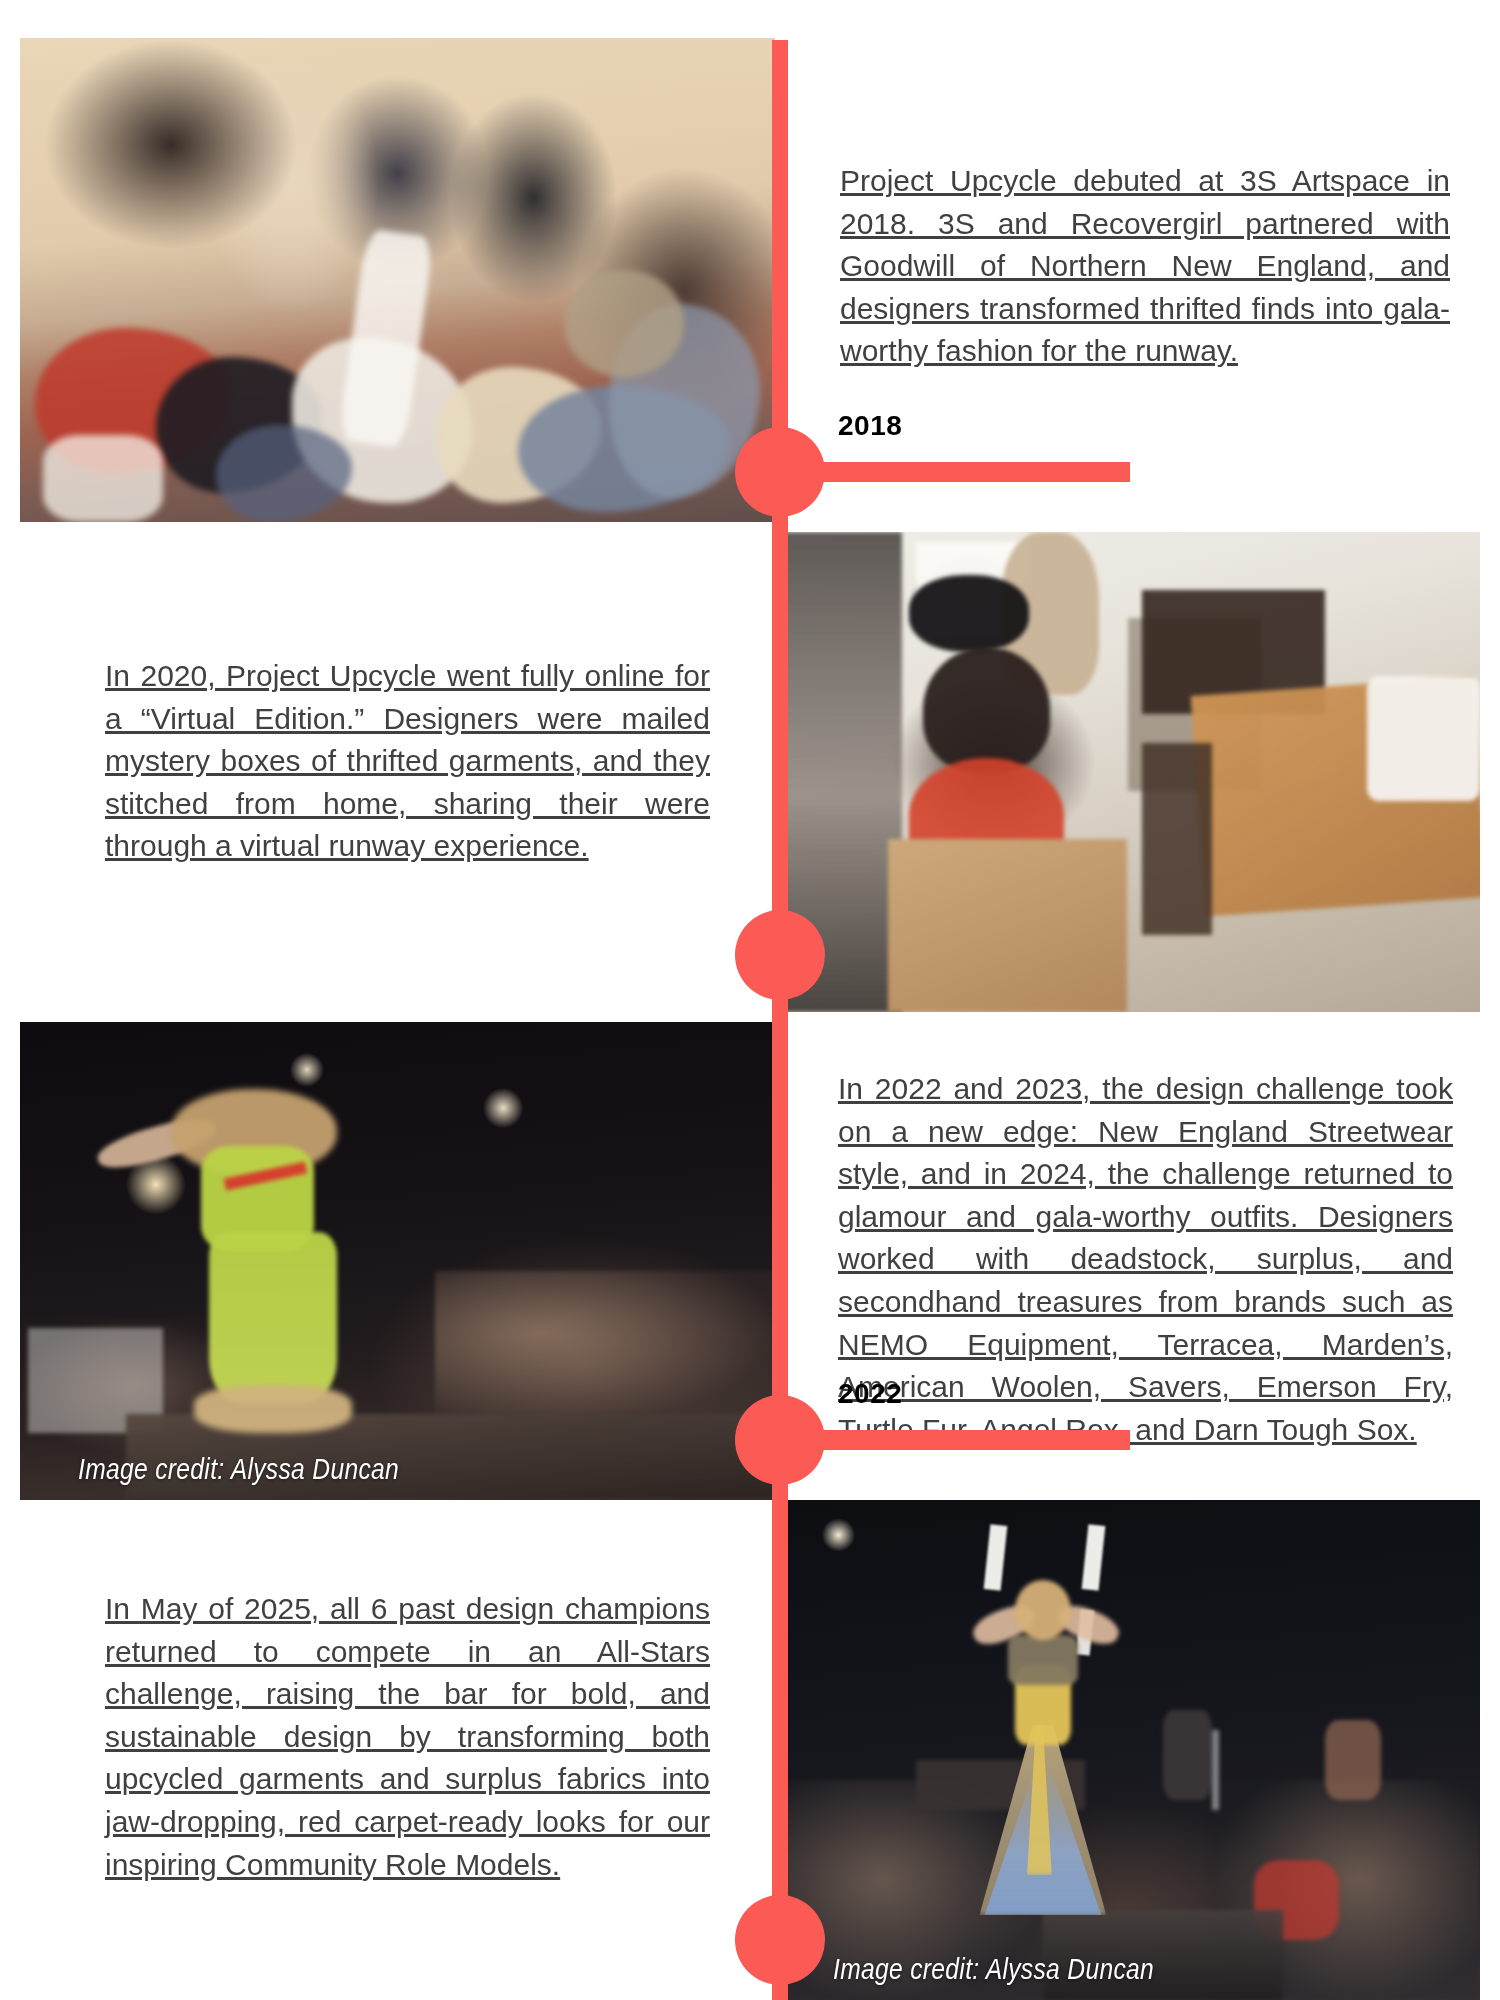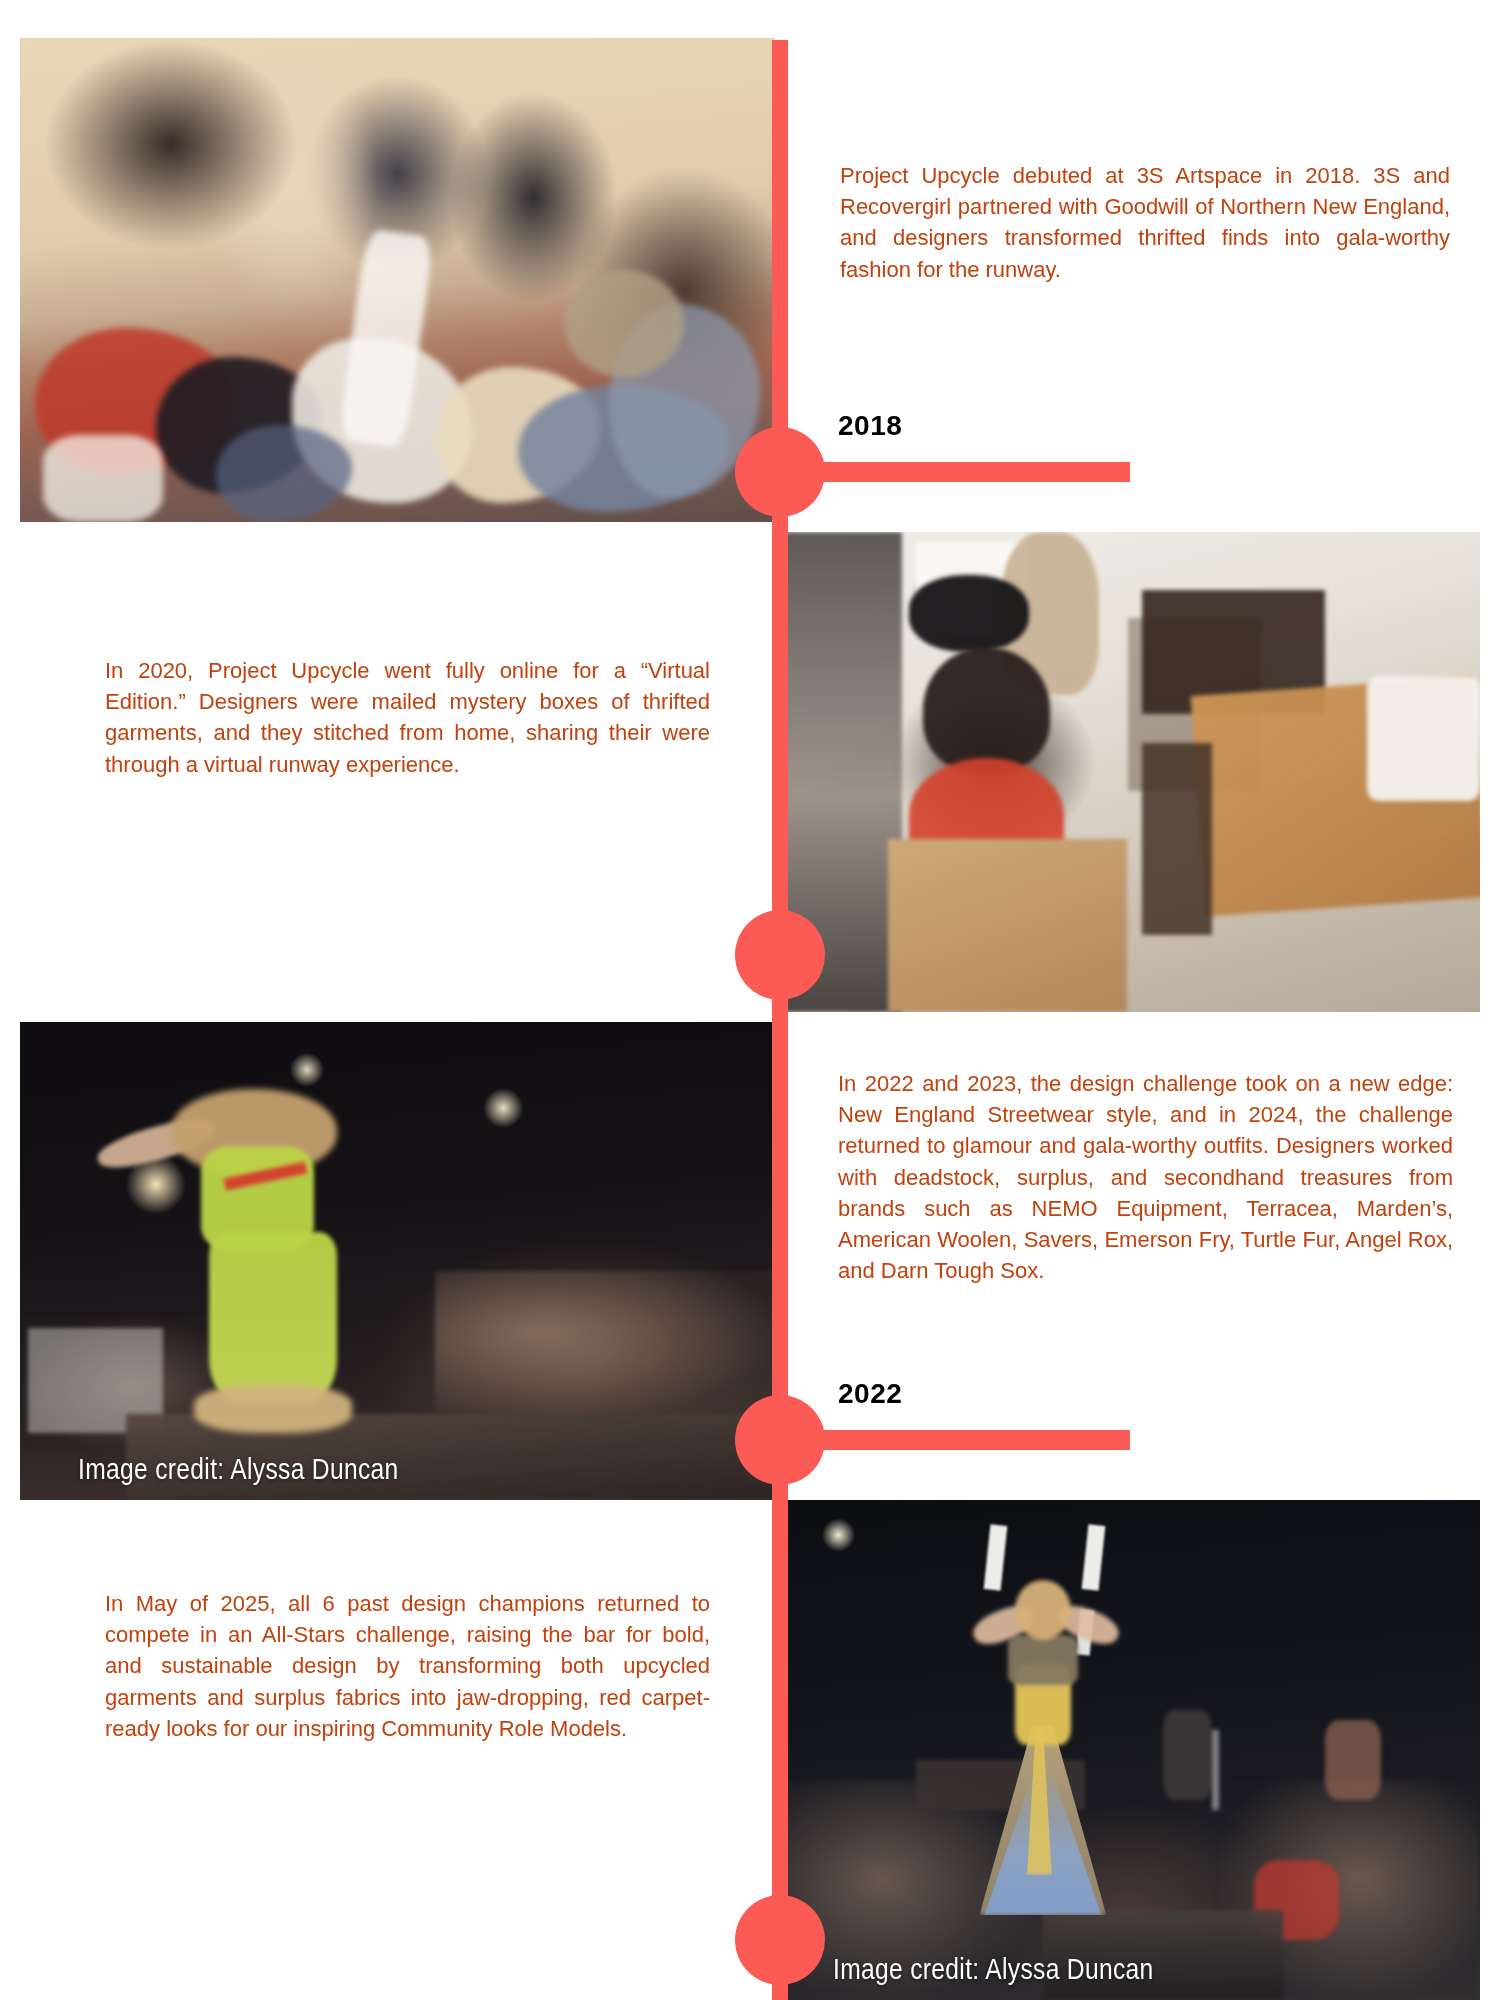--- a/index.html
+++ b/index.html
@@ -62,32 +62,34 @@
     white-space: nowrap;
   }
   .marker .year.right {
     left: 838px;
     top: -60px;
   }
 
   
   .para {
     position: absolute;
-    font-size: 22px;
+    font-size: 30px;
     line-height: 1.42;
     text-align: justify;
-    color: #c2410c;
+    color: #404040;
     z-index: 8;
+    text-decoration: underline;
   }
 
   
   .photo {
     position: absolute;
     overflow: hidden;
     z-index: 3;
+    font-style: italic;
   }
   .credit {
     position: absolute;
     left: 58px;
     bottom: 14px;
     color: #ffffff;
     font-size: 30px;
     font-family: "Liberation Sans Narrow", "Liberation Sans", sans-serif;
     transform: scaleX(0.82);
     transform-origin: left bottom;

